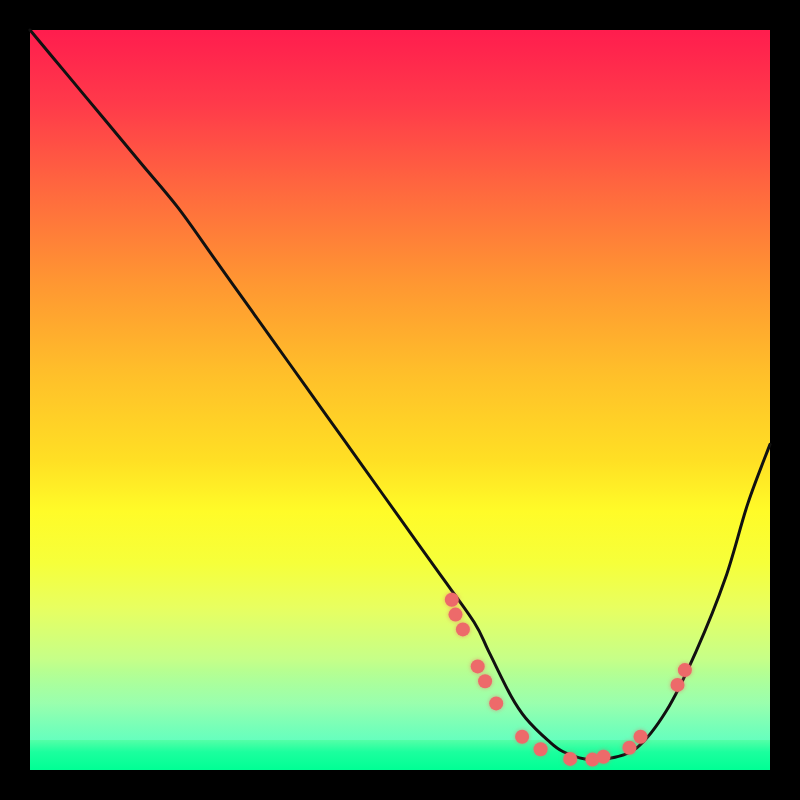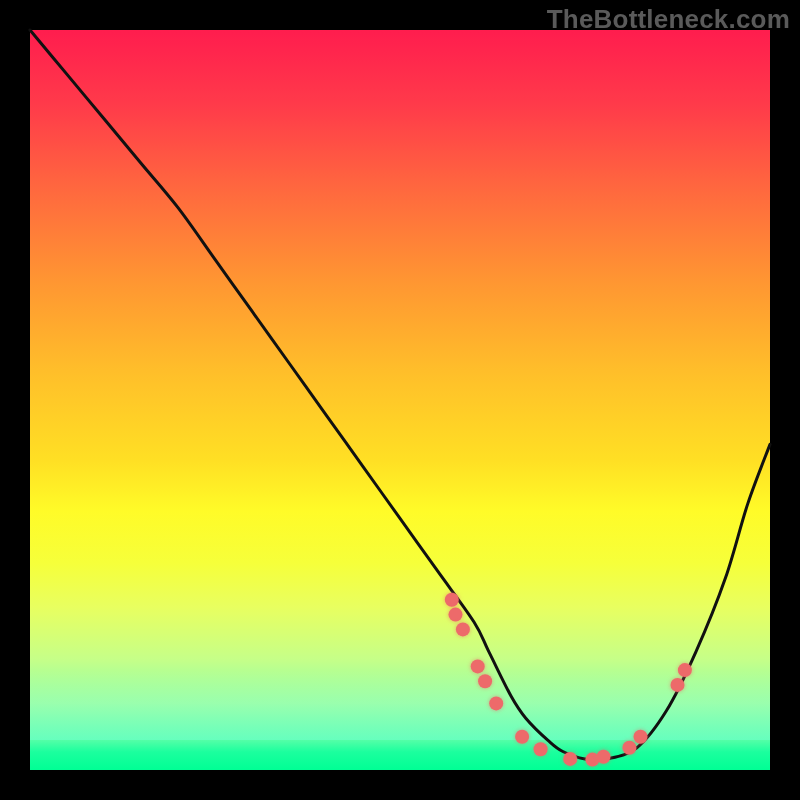--- a/index.html
+++ b/index.html
@@ -98,21 +98,20 @@
   }
   .highlight-pill {
     fill: #ed6a6a;
     stroke: none;
   }
 </style>
 </head>
 <body>
 
 <div class="stage">
-  <div class="watermark">TheBottleneck.com</div>
 
   <div class="plot-outer">
     <div class="gradient"></div>
     <div class="yellow-soft"></div>
     <div class="green-band"></div>
 
     <svg class="curve" viewBox="0 0 740 740">
       <path id="curvePath" class="curve-path" d="M 0.0 0.0 C 6.2 7.4, 24.7 29.6, 37.0 44.4 C 49.3 59.2, 61.7 74.0, 74.0 88.8 C 86.3 103.6, 98.7 118.4, 111.0 133.2 C 123.3 148.0, 135.7 161.6, 148.0 177.6 C 160.3 193.6, 172.7 212.1, 185.0 229.4 C 197.3 246.7, 209.7 263.9, 222.0 281.2 C 234.3 298.5, 246.7 315.7, 259.0 333.0 C 271.3 350.3, 283.7 367.5, 296.0 384.8 C 308.3 402.1, 320.7 419.3, 333.0 436.6 C 345.3 453.9, 357.7 471.1, 370.0 488.4 C 382.3 505.7, 394.7 522.9, 407.0 540.2 C 419.3 557.5, 435.4 578.4, 444.0 592.0 C 452.6 605.6, 452.6 609.3, 458.8 621.6 C 465.0 633.9, 474.8 654.9, 481.0 666.0 C 487.2 677.1, 489.6 680.8, 495.8 688.2 C 502.0 695.6, 511.8 704.9, 518.0 710.4 C 524.2 715.9, 526.6 718.4, 532.8 721.5 C 539.0 724.6, 547.6 727.7, 555.0 728.9 C 562.4 730.1, 568.6 730.8, 577.2 728.9 C 585.8 727.0, 596.9 725.8, 606.8 717.8 C 616.7 709.8, 626.5 696.8, 636.4 680.8 C 646.3 664.8, 656.1 643.8, 666.0 621.6 C 675.9 599.4, 687.0 572.3, 695.6 547.6 C 704.2 522.9, 710.4 495.8, 717.8 473.6 C 725.2 451.4, 736.3 424.3, 740.0 414.4"></path>
       <g id="highlights">
           <circle cx="421.8" cy="569.8" r="7" class="highlight"></circle>

